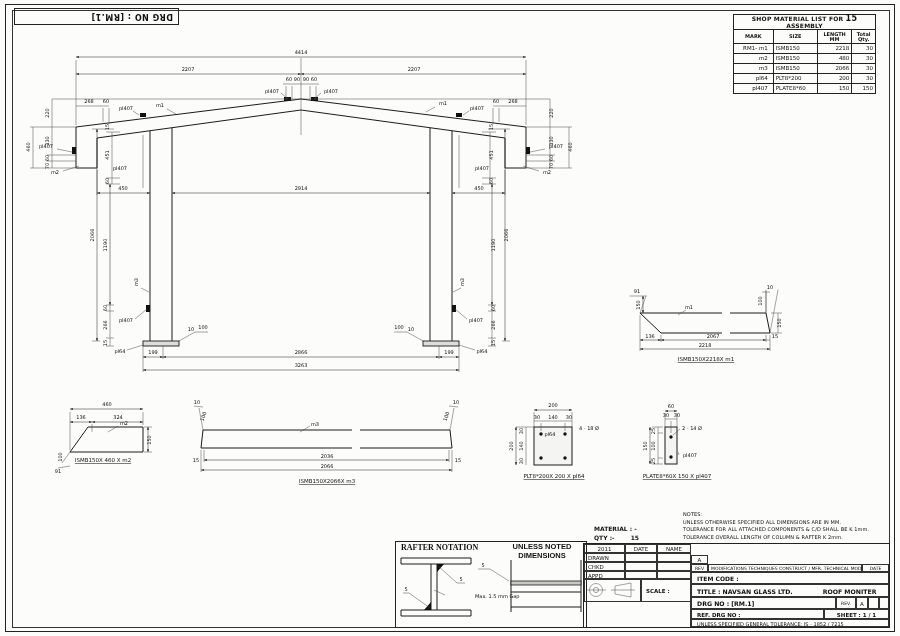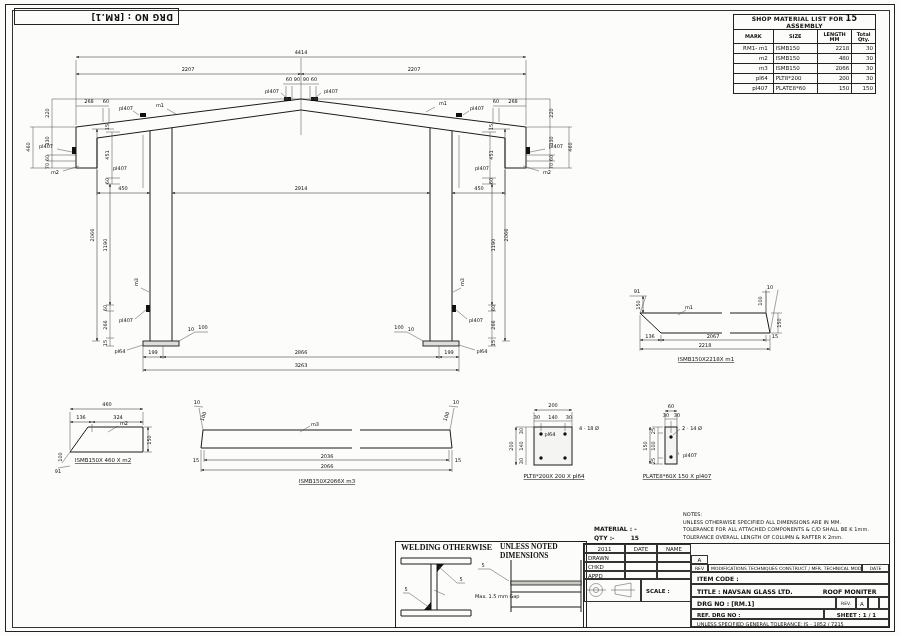--- a/index.html
+++ b/index.html
@@ -24,21 +24,21 @@
   .mat{left:733px;top:14px;width:143px;border-collapse:collapse;font-size:5.5px;}
   .mat td,.mat th{border:0.8px solid #222;padding:0 2px;height:9px;line-height:1;}
   .mat .title{font-size:6px;font-weight:bold;text-align:center;height:12px;letter-spacing:0.2px;}
   .mat .title .big{font-size:8px;}
   .mat th{font-size:5px;text-align:center;height:13px;}
   .mat td.n{text-align:right;}
   .mat td.m{text-align:right;padding-right:5px;}
   
   .weldbox{left:395px;top:541px;width:190px;height:85px;border:1px solid #222;}
   .weldtitle{left:401px;top:543px;font-family:"Liberation Serif",serif;font-weight:bold;font-size:8px;}
-  .unless{left:500px;top:543px;width:84px;font-family:Liberation Serif, serif;
+  .unless{left:500px;top:543px;width:84px;text-align:center;font-family:Liberation Sans, sans-serif;
           font-weight:bold;font-size:7.5px;line-height:8.5px;}
   
   .tb{left:583px;top:543px;width:305px;height:83px;border:1px solid #222;font-size:5.5px;}
   .tb .cell{position:absolute;box-sizing:border-box;overflow:hidden;white-space:nowrap;}
   .bd{border:0.6px solid #333;}
   .notes{left:683px;top:511px;width:205px;font-size:5px;line-height:7.5px;letter-spacing:0.1px;}
   .matqty{left:594px;top:524px;font-size:6px;font-weight:bold;line-height:9px;}
   .tiny{font-size:4.5px;}
 </style>
 </head>
@@ -374,21 +374,21 @@
     <tr>
       <td class="m">pl407</td>
       <td>PLATE8*60</td>
       <td class="n">150</td>
       <td class="n">150</td>
         </tr>
   </tbody>
     </table>
 
   <div class="abs weldbox"></div>
-  <div class="abs weldtitle">WELDING OTHERWISE</div>
+  <div class="abs weldtitle">RAFTER NOTATION</div>
   <div class="abs unless">
     <span>UNLESS NOTED</span><br>
     <span>DIMENSIONS</span>
   </div>
 
   <div class="abs matqty">
     <div>MATERIAL : -</div>
     <div><span>QTY :-</span>
          <span style="margin-left:14px">15</span></div>
   </div>

